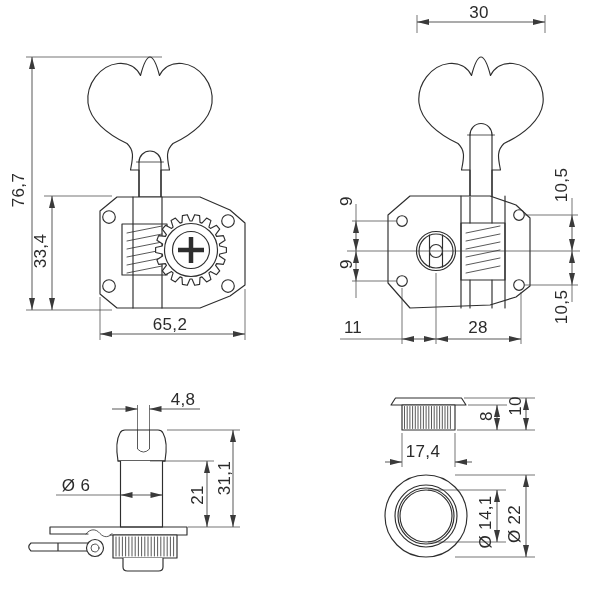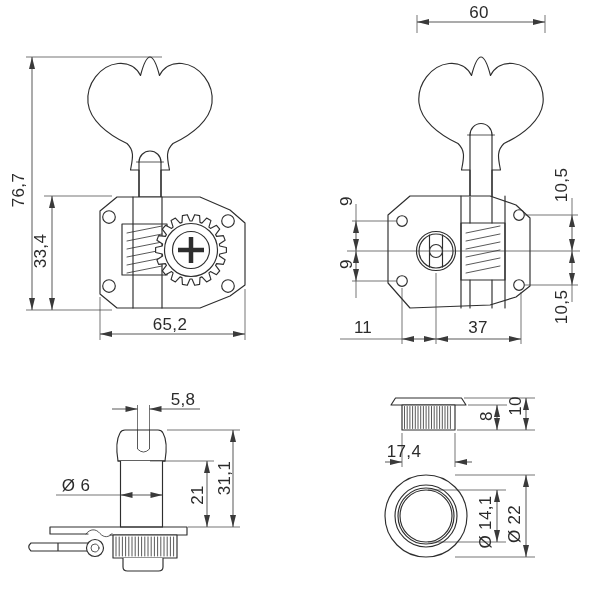--- a/index.html
+++ b/index.html
@@ -224,33 +224,33 @@
       <path class="x" d="M455,475 L535,475 M455,557 L535,557"></path>
       <path class="d" marker-start="url(#ar)" marker-end="url(#ar)" d="M526,475 L526,557"></path>
     </g>
   </g>
 </svg>
 
 <div class="dim v" style="left:19px;top:190px">76,7</div>
 <div class="dim v" style="left:41px;top:251px">33,4</div>
 <div class="dim" style="left:170px;top:325px">65,2</div>
 
-<div class="dim" style="left:479px;top:13px">60</div>
+<div class="dim" style="left:479px;top:13px">30</div>
 <div class="dim v" style="left:347px;top:201px">9</div>
 <div class="dim v" style="left:347px;top:264px">9</div>
 <div class="dim v" style="left:562px;top:185px">10,5</div>
 <div class="dim v" style="left:562px;top:307px">10,5</div>
-<div class="dim" style="left:363px;top:328px">11</div>
-<div class="dim" style="left:478px;top:328px">37</div>
-
-<div class="dim" style="left:183px;top:400px">5,8</div>
+<div class="dim" style="left:353px;top:328px">11</div>
+<div class="dim" style="left:478px;top:328px">28</div>
+
+<div class="dim" style="left:183px;top:400px">4,8</div>
 <div class="dim" style="left:76px;top:486px">Ø 6</div>
 <div class="dim v" style="left:198px;top:495px">21</div>
 <div class="dim v" style="left:225px;top:478px">31,1</div>
 
-<div class="dim" style="left:404px;top:452px">17,4</div>
+<div class="dim" style="left:423px;top:452px">17,4</div>
 <div class="dim v" style="left:487px;top:416px">8</div>
 <div class="dim v" style="left:516px;top:406px">10</div>
 
 <div class="dim v" style="left:486px;top:522px">Ø 14,1</div>
 <div class="dim v" style="left:515px;top:524px">Ø 22</div>
 
 </div>
 
 </body></html>

